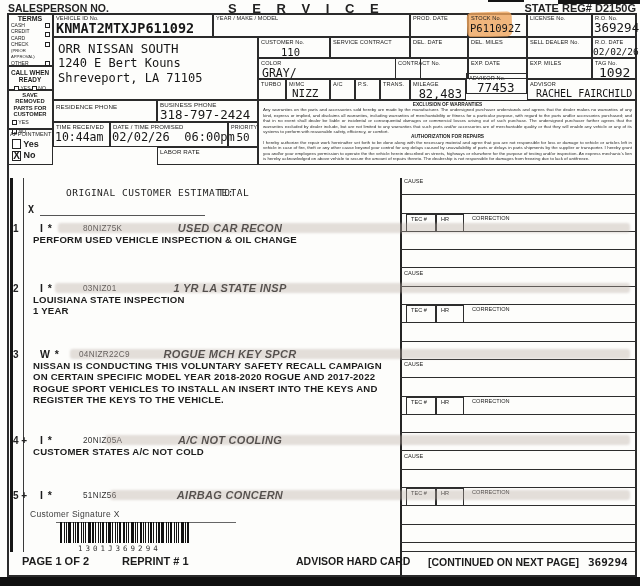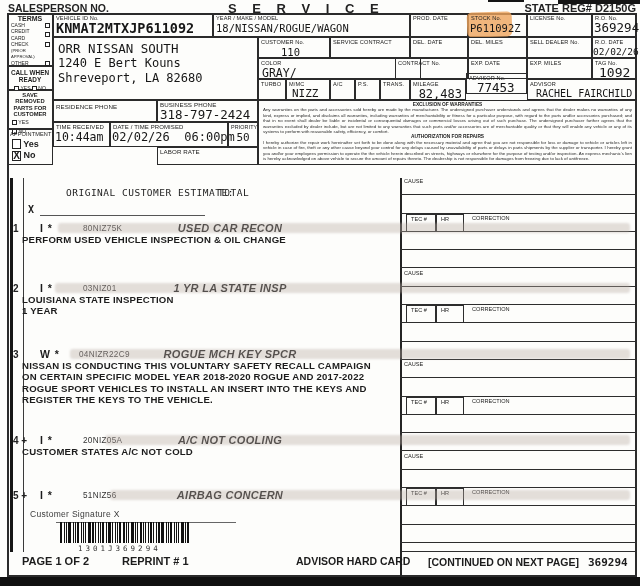--- a/index.html
+++ b/index.html
@@ -21,21 +21,21 @@
   .terms-row{display:flex;justify-content:space-between;align-items:center;font-size:5px;line-height:6.4px;padding:0 2px 0 3px;}
   
   #job-bar{position:absolute;left:7px;top:165px;width:630px;height:13px;background:#111;}
   #job-bar span{color:#fff;font-size:8.5px;font-weight:bold;padding-left:5px;line-height:13px;letter-spacing:.5px;}
   
   .job{position:absolute;left:10px;width:390px;}
   .job-num{position:absolute;left:3px;top:1px;width:22px;font-size:10px;font-weight:bold;color:#222;white-space:pre;}
   .job-type{position:absolute;left:30px;top:0;font-size:10.5px;font-weight:bold;letter-spacing:1px;}
   .job-code{position:absolute;left:57px;top:2px;font-size:8.2px;color:#333;letter-spacing:.3px;padding-left:16px;}
   .job-title{position:absolute;left:70px;right:20px;top:0;text-align:center;font-weight:bold;font-style:italic;font-size:11px;letter-spacing:.3px;}
-  .job-desc{position:absolute;left:12px;top:12px;font-size:9.6px;font-weight:bold;line-height:11.3px;letter-spacing:.2px;white-space:pre;}
+  .job-desc{position:absolute;left:23px;top:12px;font-size:9.6px;font-weight:bold;line-height:11.3px;letter-spacing:.2px;white-space:pre;}
   
   .cp-row{position:absolute;left:400px;width:237px;box-sizing:border-box;border-bottom:1px solid #2d2d2d;}
   .cp-lbl{font-size:5.6px;padding:1px 0 0 4px;display:block;}
   .cp-box{position:absolute;box-sizing:border-box;border:1px solid #2d2d2d;}
   
   .smear{position:absolute;background:rgba(185,170,162,.38);filter:blur(1.3px);border-radius:3px;z-index:6;}
   
   #barcode{position:absolute;left:60px;top:522px;width:150px;height:21px;display:flex;align-items:stretch;}
   #barcode i{display:block;background:#111;}
   .mono{font-family:"DejaVu Sans Mono",monospace;}
@@ -113,42 +113,41 @@
       <span>No</span>
     </div>
   </div>
 
   <div class="cell" style="left:53px;top:13px;width:160px;height:24px;">
     <span class="lb">VEHICLE ID No.</span>
     <span class="tv bold" style="font-size:13.5px;padding-left:2px;">KNMAT2MTXJP611092</span>
   </div>
   <div class="cell" style="left:213px;top:13px;width:197px;height:24px;">
     <span class="lb">YEAR / MAKE / MODEL</span>
-    <span class="tv" style="font-size:10.5px;padding-left:2px;">18/NISSAN/ROGUE/WAGON</span>
   </div>
   <div class="cell" style="left:410px;top:13px;width:58px;height:24px;">
     <span class="lb">PROD. DATE</span>
   </div>
   <div class="cell" style="left:468px;top:13px;width:59px;height:24px;">
     <div class="hl-stock"></div>
     <span class="lb z">STOCK No.</span>
     <span class="tv z" style="font-size:10.5px;padding-left:1px;">P611092Z</span>
   </div>
   <div class="cell" style="left:527px;top:13px;width:65px;height:24px;">
     <span class="lb">LICENSE No.</span>
   </div>
   <div class="cell" style="left:592px;top:13px;width:45px;height:24px;">
     <span class="lb">R.O. No.</span>
     <span class="tv" style="font-size:12.5px;padding-left:1px;">369294</span>
   </div>
 
   <div class="cell" style="left:53px;top:37px;width:205px;height:63px;">
     <span class="tv" style="font-size:12.5px;line-height:15px;padding:3px 0 0 4px;">ORR NISSAN SOUTH</span>
     <span class="tv" style="font-size:12px;line-height:15px;padding-left:4px;">1240 E Bert Kouns</span>
-    <span class="tv" style="font-size:12px;line-height:15px;padding-left:4px;">Shreveport, LA 82680</span>
+    <span class="tv" style="font-size:12px;line-height:15px;padding-left:4px;">Shreveport, LA 71105</span>
   </div>
 
   <div class="cell" style="left:258px;top:37px;width:72px;height:21px;">
     <span class="lb">CUSTOMER No.</span>
     <span class="tv" style="font-size:10.5px;padding-left:22px;">110</span>
   </div>
   <div class="cell" style="left:330px;top:37px;width:80px;height:21px;">
     <span class="lb">SERVICE CONTRACT</span>
   </div>
   <div class="cell" style="left:410px;top:37px;width:58px;height:21px;">

